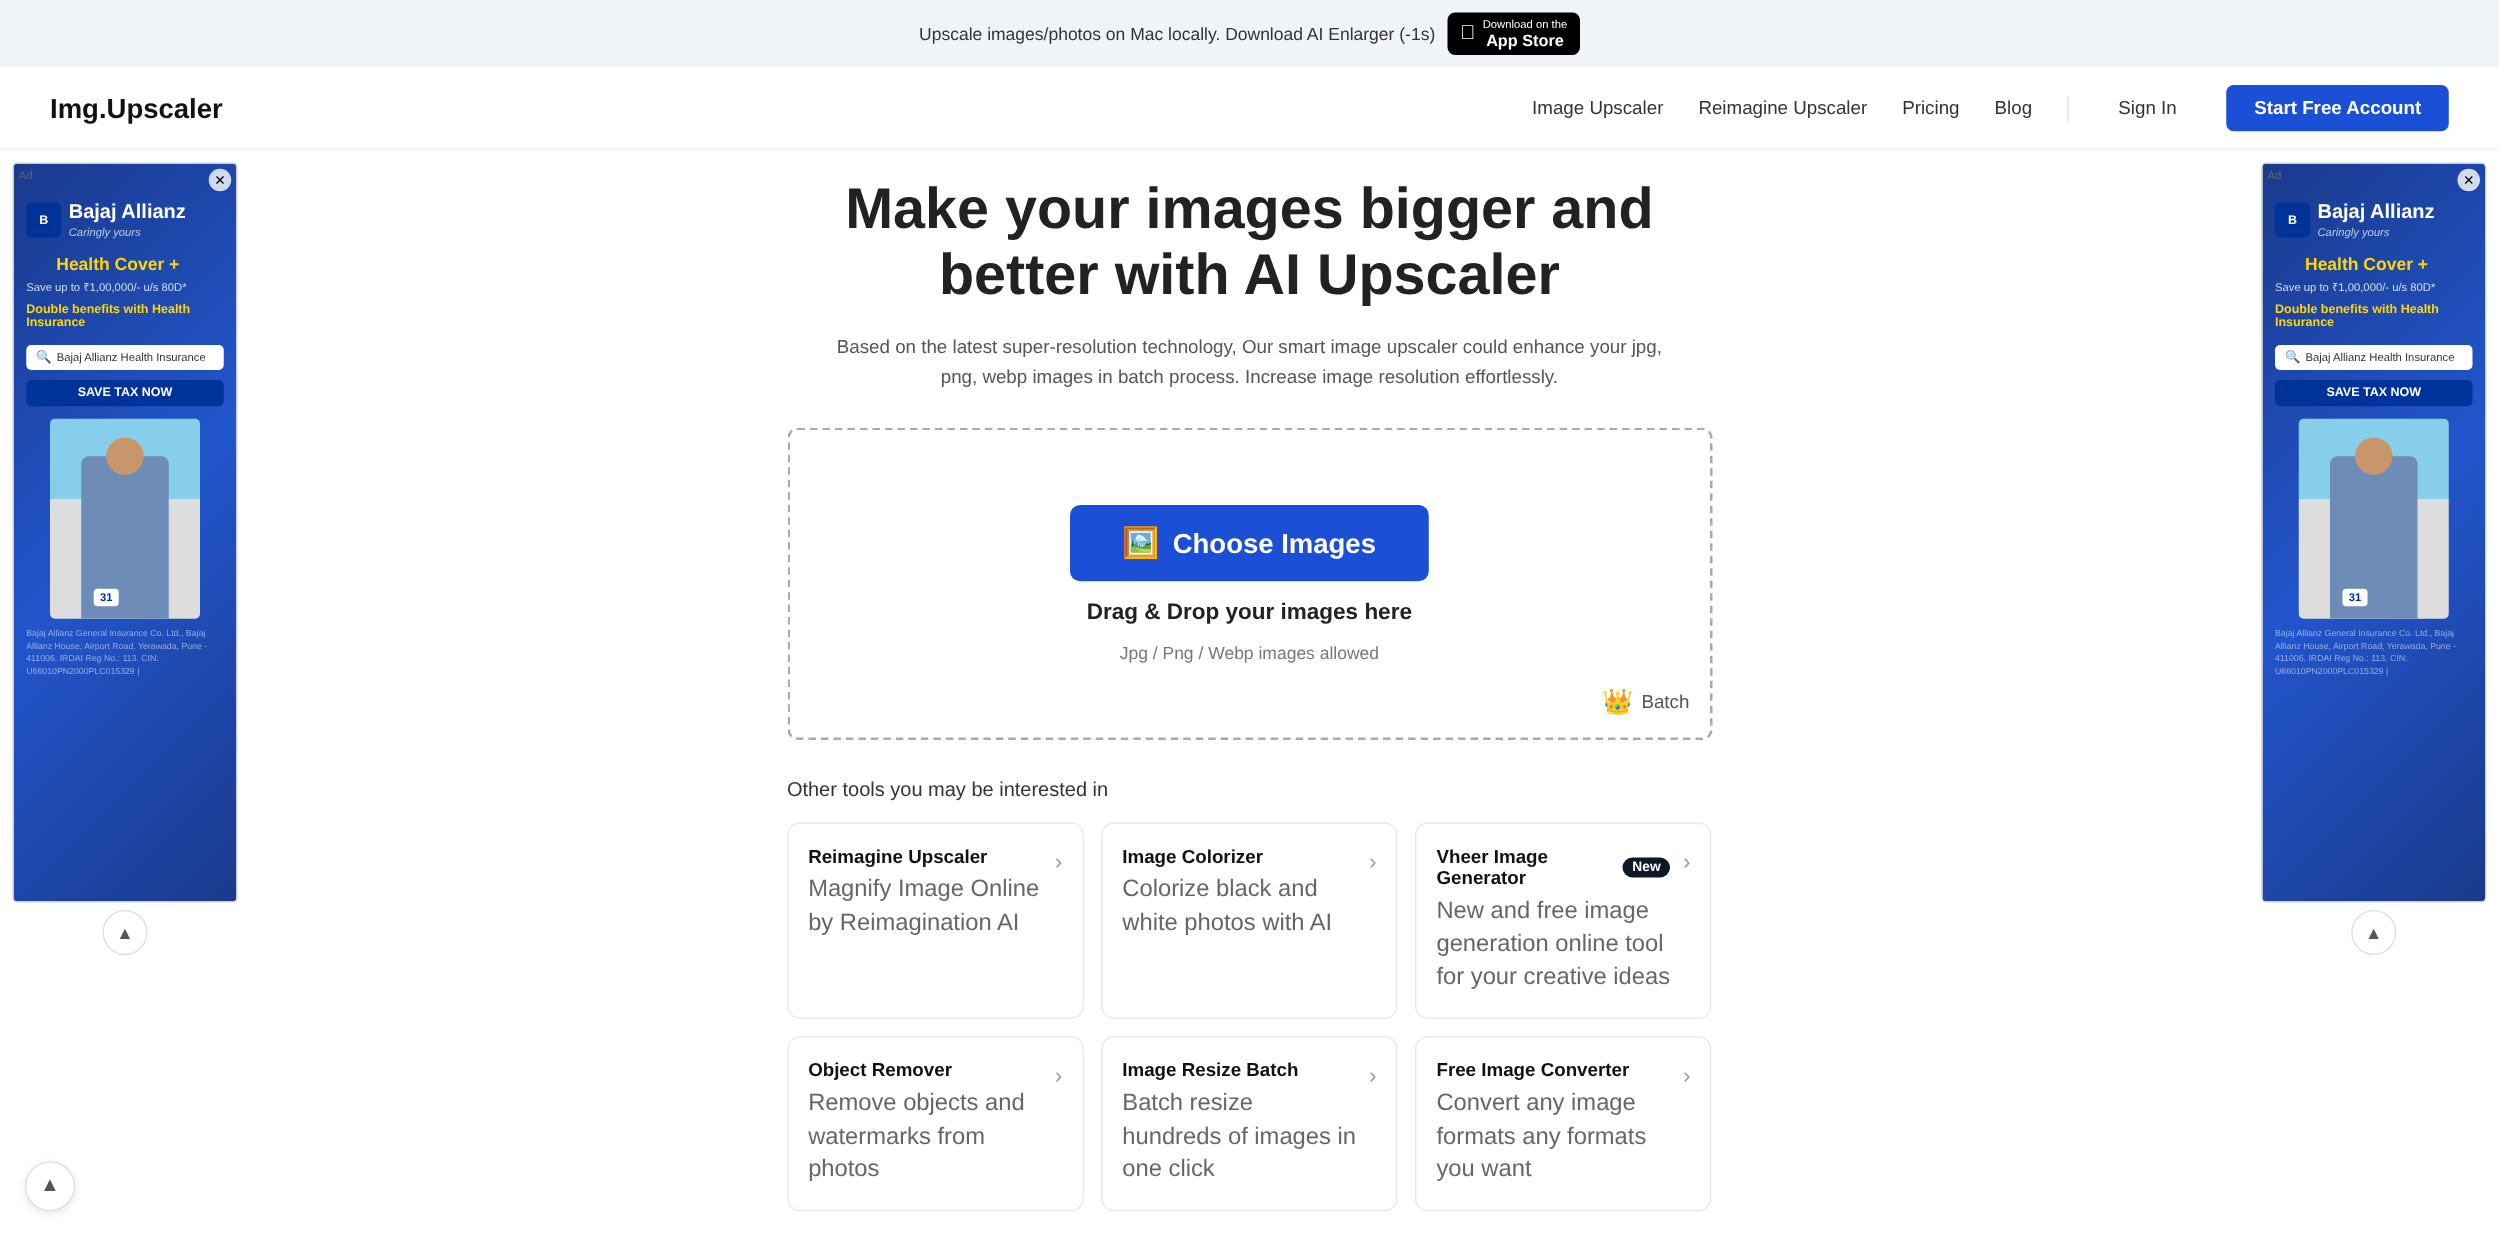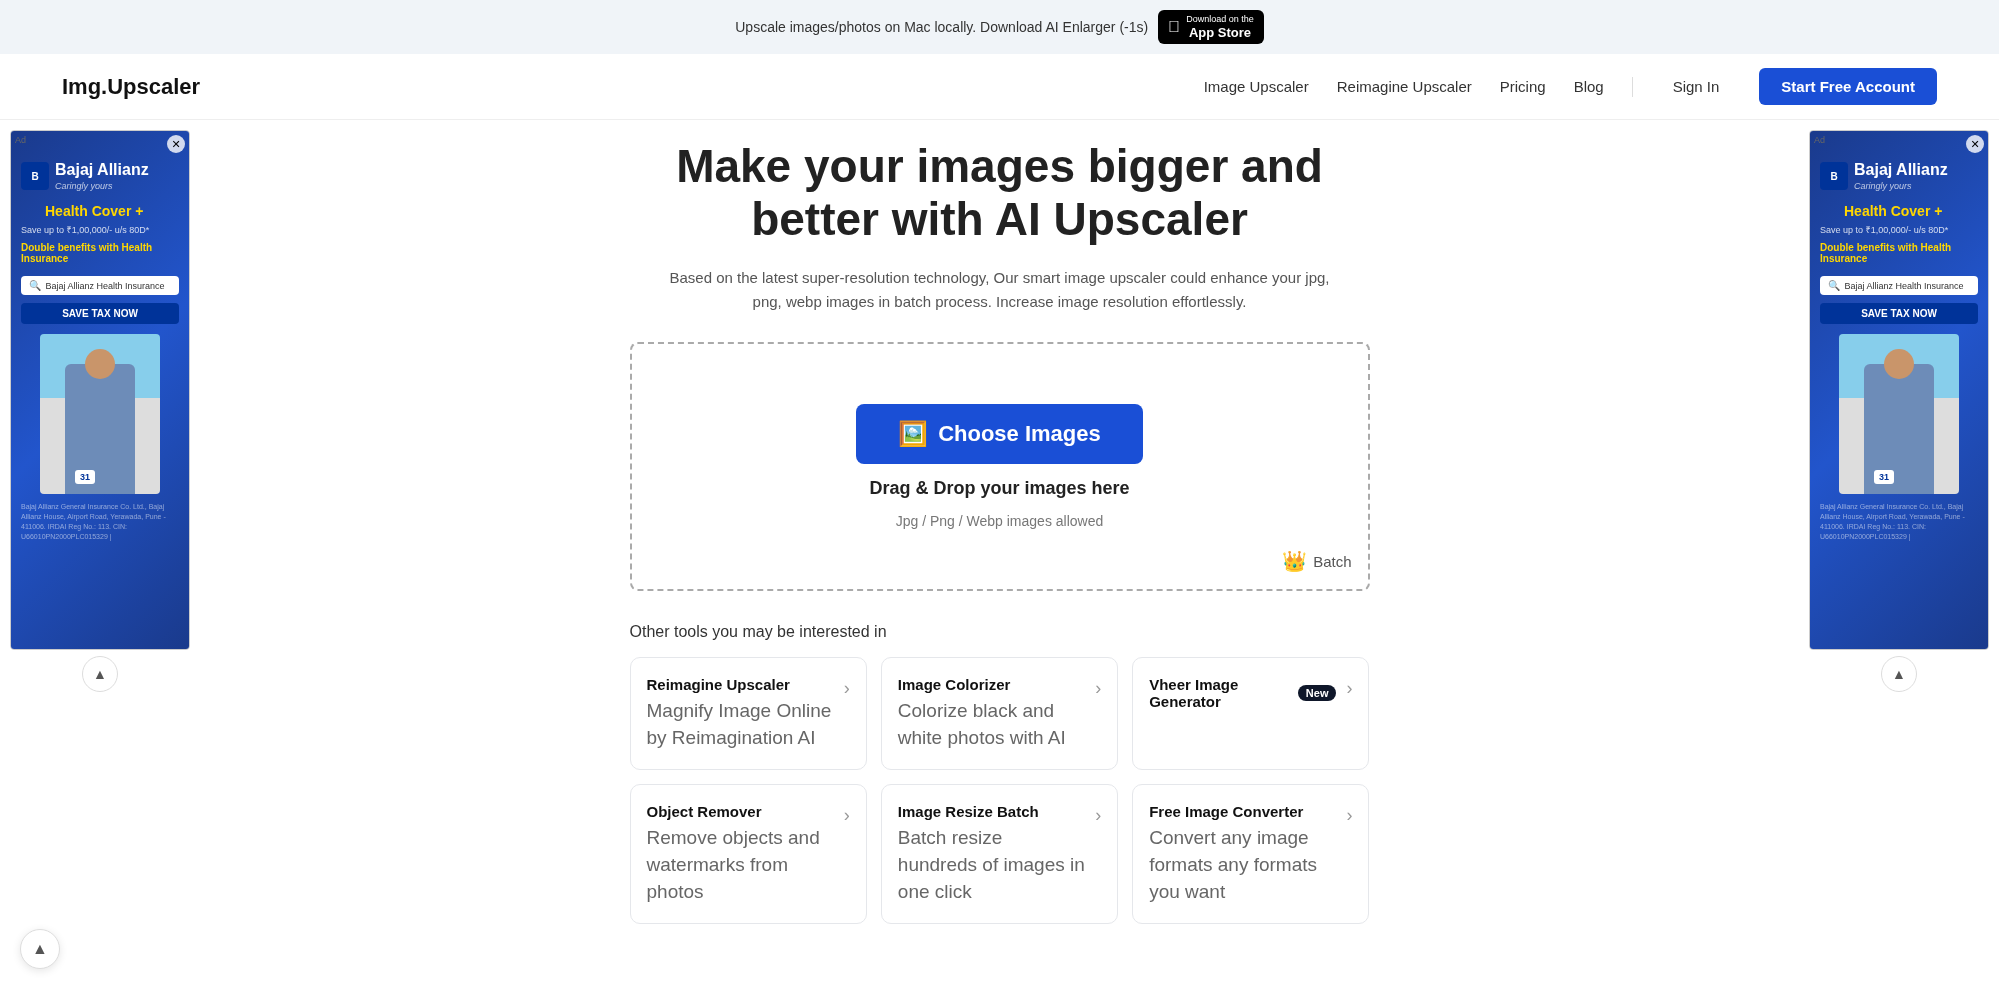--- a/index.html
+++ b/index.html
@@ -30,21 +30,21 @@
     }
     .app-store-badge .badge-icon { font-size: 16px; }
     .app-store-badge .badge-text { display: flex; flex-direction: column; line-height: 1.2; }
     .app-store-badge .badge-top { font-size: 9px; }
     .app-store-badge .badge-bottom { font-size: 13px; font-weight: 600; }
 
     
     header {
       display: flex;
       align-items: center;
-      padding: 14px 62px;
+      padding: 14px 40px;
       border-bottom: 1px solid #eee;
       background: #fff;
     }
     .logo {
       font-size: 22px;
       font-weight: 700;
       color: #111;
       margin-right: auto;
     }
     nav {
@@ -91,21 +91,21 @@
 
     
     .ad-panel {
       width: 200px;
       min-width: 200px;
       padding: 10px;
       flex-shrink: 0;
     }
     .ad-box {
       width: 180px;
-      height: 520px;
+      height: 592px;
       background: #e8edf5;
       border: 1px solid #ccc;
       border-radius: 4px;
       overflow: hidden;
       position: relative;
       display: flex;
       flex-direction: column;
     }
     .ad-box-inner {
       background: linear-gradient(135deg, #1a3a8c 0%, #2255cc 50%, #1a3a8c 100%);
@@ -536,20 +536,21 @@
           </div>
           <div class="tool-card-arrow">›</div>
         </div>
 
         <div class="tool-card">
           <div class="tool-card-content">
             <div class="tool-card-title">
               <span>Vheer Image Generator</span>
               <span class="new-badge">New</span>
             </div>
+            <div class="tool-card-desc">New and free image generation online tool for your creative ideas</div>
           </div>
           <div class="tool-card-arrow">›</div>
         </div>
 
         <div class="tool-card">
           <div class="tool-card-content">
             <div class="tool-card-title">
               <span>Object Remover</span>
             </div>
             <div class="tool-card-desc">Remove objects and watermarks from photos</div>

